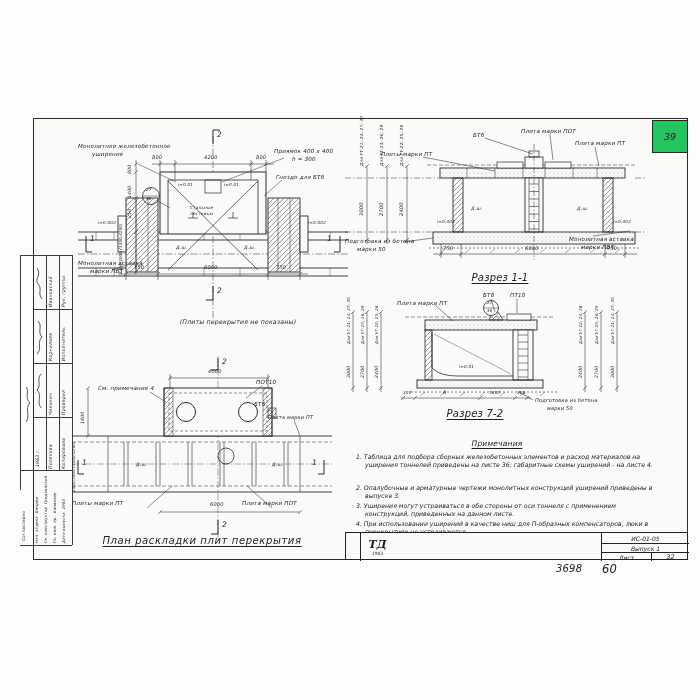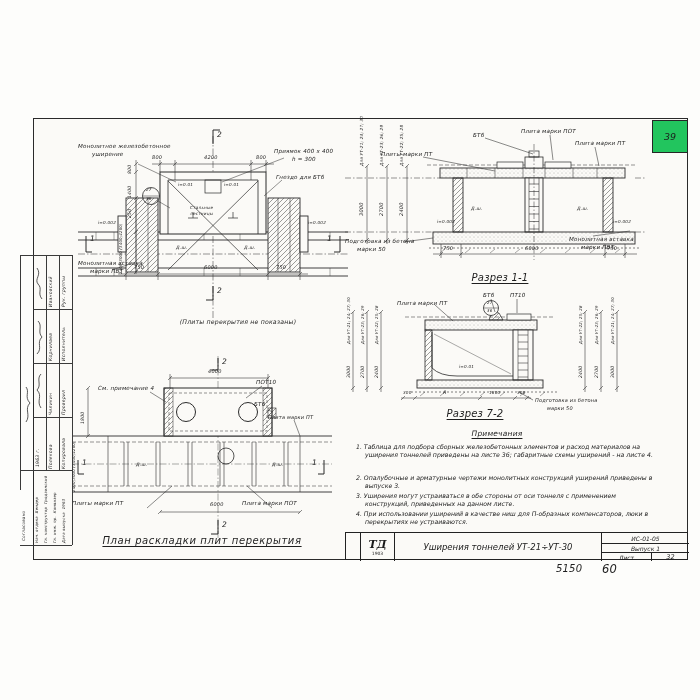--- a/index.html
+++ b/index.html
@@ -272,41 +272,40 @@
   <span class="l f7" style="left:150px;top:6px">2</span>
   <span class="l f7" style="left:150px;top:169px">2</span>
   <span class="l f7" style="left:10px;top:107px">1</span>
   <span class="l f7" style="left:240px;top:107px">1</span>
   <span class="l f55" style="left:0px;top:148px">Плиты марки ПТ</span>
   <span class="l f5" style="left:138px;top:150px">6000</span>
   <span class="l f55" style="left:170px;top:148px">Плита марки ПОТ</span>
   <div class="l f8 u c" style="left:25px;top:183px;width:210px;letter-spacing:.6px">План раскладки плит перекрытия</div>
 </div>
 
-<div class="fig" style="left:352px;top:430px;width:296px;height:98px">
+<div class="fig" style="left:352px;top:440px;width:296px;height:98px">
   <div class="l f7 u c" style="left:60px;top:0px;width:170px">Примечания</div>
   <div class="note" style="left:4px;top:13px;width:290px">1. Таблица для подбора сборных железобетонных элементов и расход материалов на уширения тоннелей приведены на листе 36; габаритные схемы уширений - на листе 4.</div>
   <div class="note" style="left:4px;top:44px;width:290px">2. Опалубочные и арматурные чертежи монолитных конструкций уширений приведены в выпуске 3.</div>
   <div class="note" style="left:4px;top:62px;width:290px">3. Уширения могут устраиваться в обе стороны от оси тоннеля с применением конструкций, приведенных на данном листе.</div>
   <div class="note" style="left:4px;top:80px;width:290px">4. При использовании уширений в качестве ниш для П-образных компенсаторов, люки в перекрытиях не устраиваются.</div>
 </div>
 
 <div class="tb" style="left:345px;top:532px;width:343px;height:28px">
   <div class="cell" style="left:0;top:0;width:14px;height:28px;border-left:none"></div>
   <div class="cell" style="left:14px;top:0;width:34px;height:28px;flex-direction:column">
     <span style="font:bold italic 11px 'DejaVu Serif',serif">ТД</span>
     <span style="font:4.5px 'DejaVu Sans',sans-serif" ind="">1903</span>
   </div>
-  <div class="cell" style="left:48px;top:0;width:207px;height:28px;font:italic 8.5px 'DejaVu Sans',sans-serif">Уширения тоннелей УТ-21÷УТ-30</div>
   <div class="cell" style="left:255px;top:0;width:88px;height:10px;font:italic 6px 'DejaVu Sans',sans-serif">ИС-01-05</div>
   <div class="cell row" style="left:255px;top:10px;width:88px;height:9px;font:italic 6px 'DejaVu Sans',sans-serif">Выпуск 1</div>
   <div class="cell row" style="left:255px;top:19px;width:50px;height:9px;font:italic 6px 'DejaVu Sans',sans-serif">Лист</div>
   <div class="cell row" style="left:305px;top:19px;width:38px;height:9px;font:italic 6.5px 'DejaVu Sans',sans-serif">32</div>
 </div>
-<span class="l" style="left:556px;top:563px;font:italic 10px 'DejaVu Sans',sans-serif">5150</span>
+<span class="l" style="left:556px;top:563px;font:italic 10px 'DejaVu Sans',sans-serif">3698</span>
 <span class="l" style="left:602px;top:562px;font:italic 11.5px 'DejaVu Sans',sans-serif">60</span>
 
 <div class="fig" style="left:20px;top:255px;width:52px;height:290px">
   <div class="sb-line" style="left:0;top:0;width:1px;height:235px"></div>
   <div class="sb-line" style="left:26px;top:0;width:1px;height:215px"></div>
   <div class="sb-line" style="left:39px;top:0;width:1px;height:215px"></div>
   <div class="sb-line" style="left:52px;top:0;width:1px;height:290px"></div>
   <div class="sb-line" style="left:0;top:0;width:52px;height:1px"></div>
   <div class="sb-line" style="left:13px;top:54px;width:39px;height:1px"></div>
   <div class="sb-line" style="left:13px;top:108px;width:39px;height:1px"></div>

